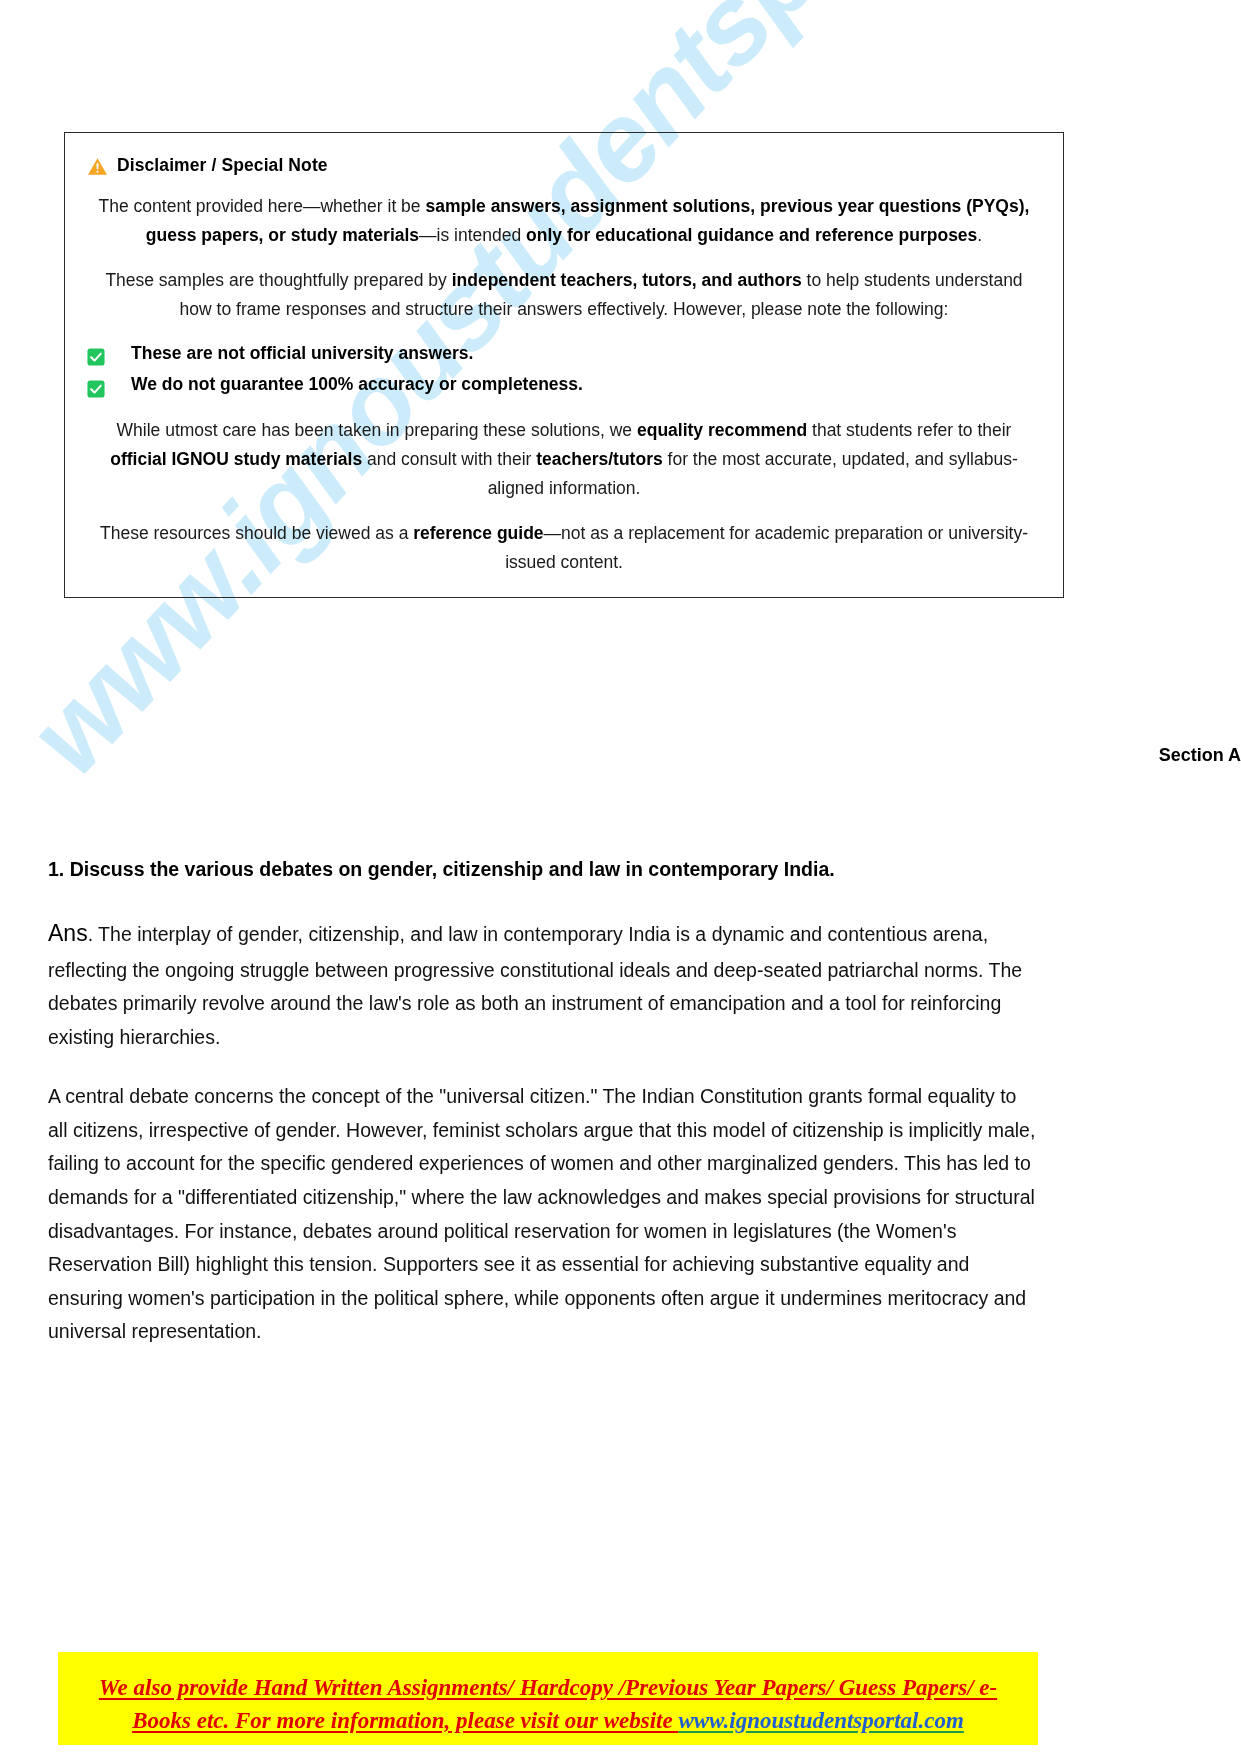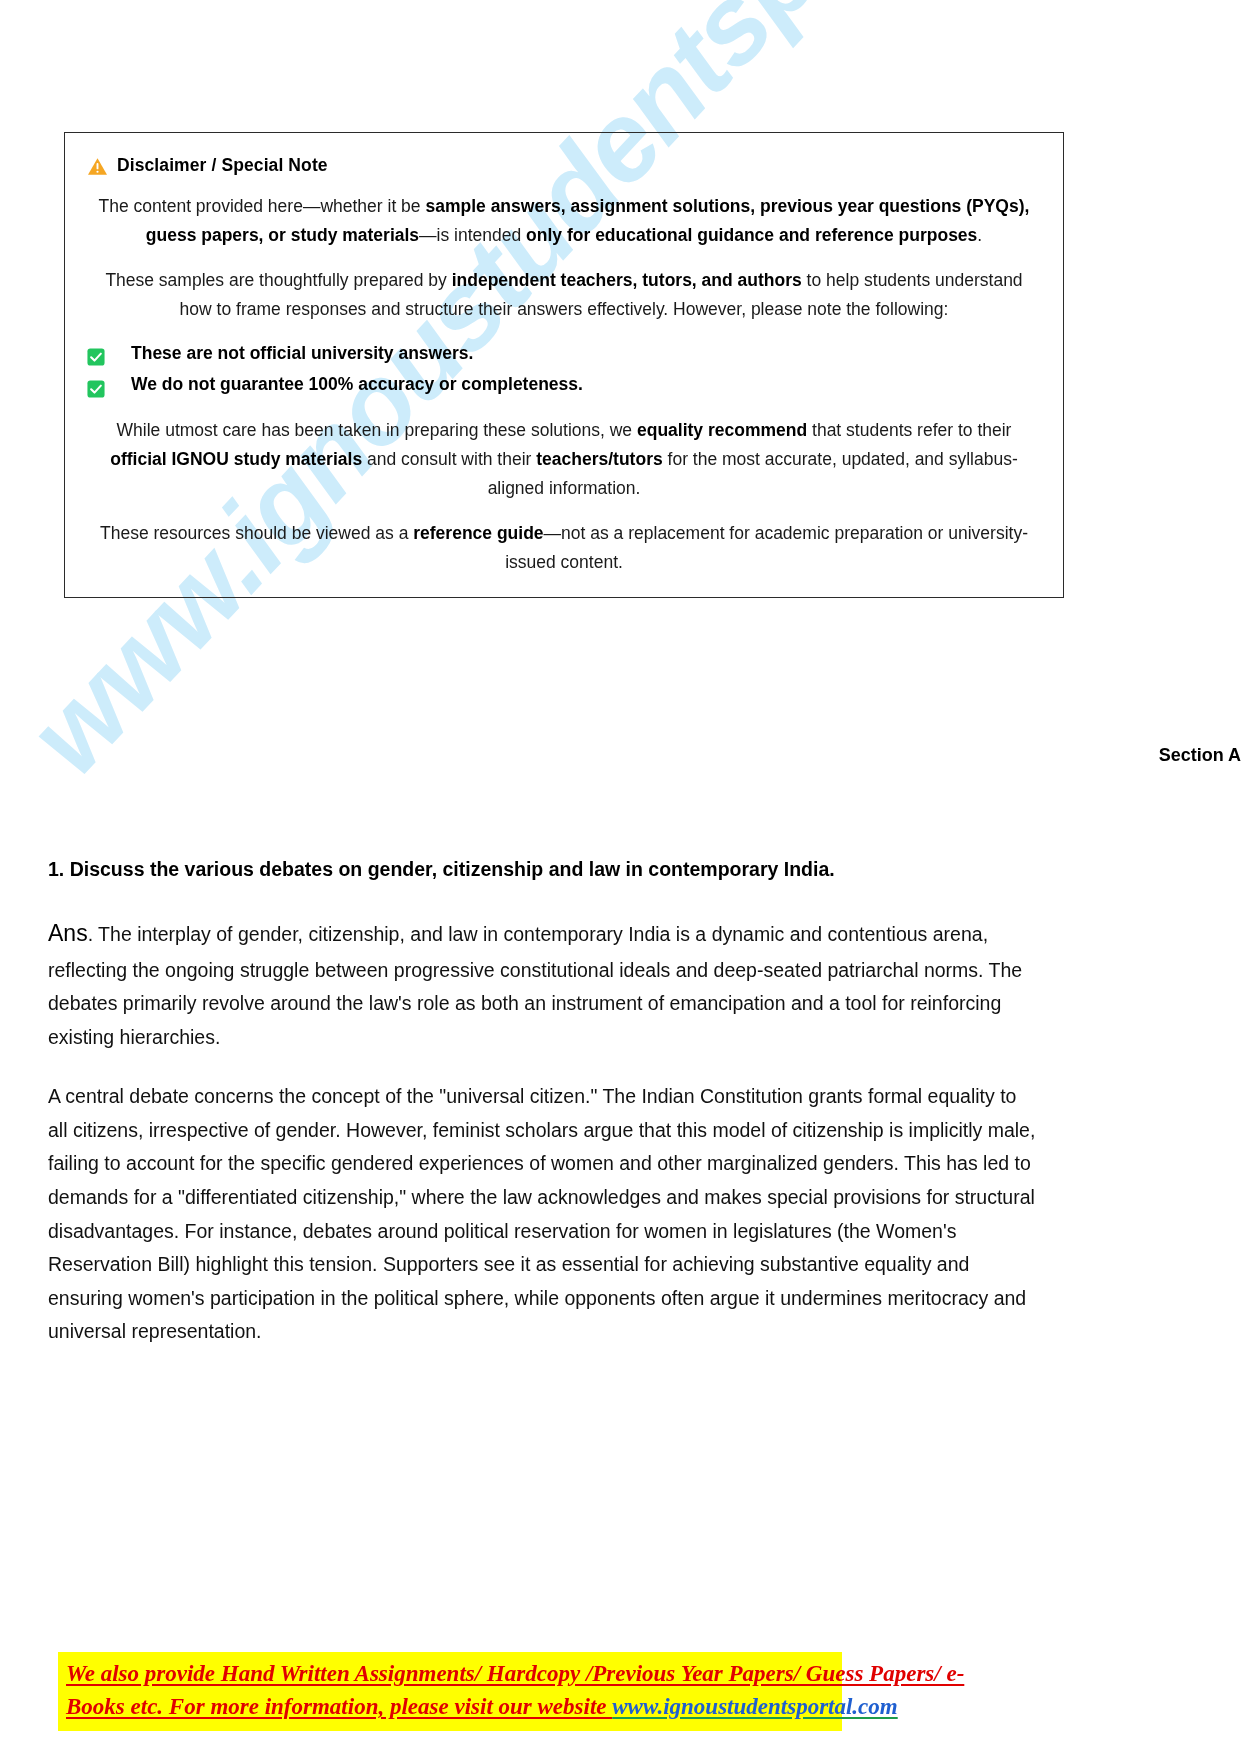--- a/index.html
+++ b/index.html
@@ -178,23 +178,23 @@
     font-size: 23px;
     font-weight: 400;
     color: #000;
   }
 
   
   .footer-banner {
     position: absolute;
     left: 58px;
     top: 1652px;
-    width: 784px;
+    width: 980px;
     background: #ffff00;
-    padding: 6px 8px 8px 8px;
+    padding: 20px 8px 8px 8px;
     box-sizing: border-box;
     text-align: center;
     z-index: 12;
   }
   .footer-line {
     font-family: "Liberation Serif", serif;
     font-size: 23px;
     font-style: italic;
     font-weight: 700;
     line-height: 1.42;

